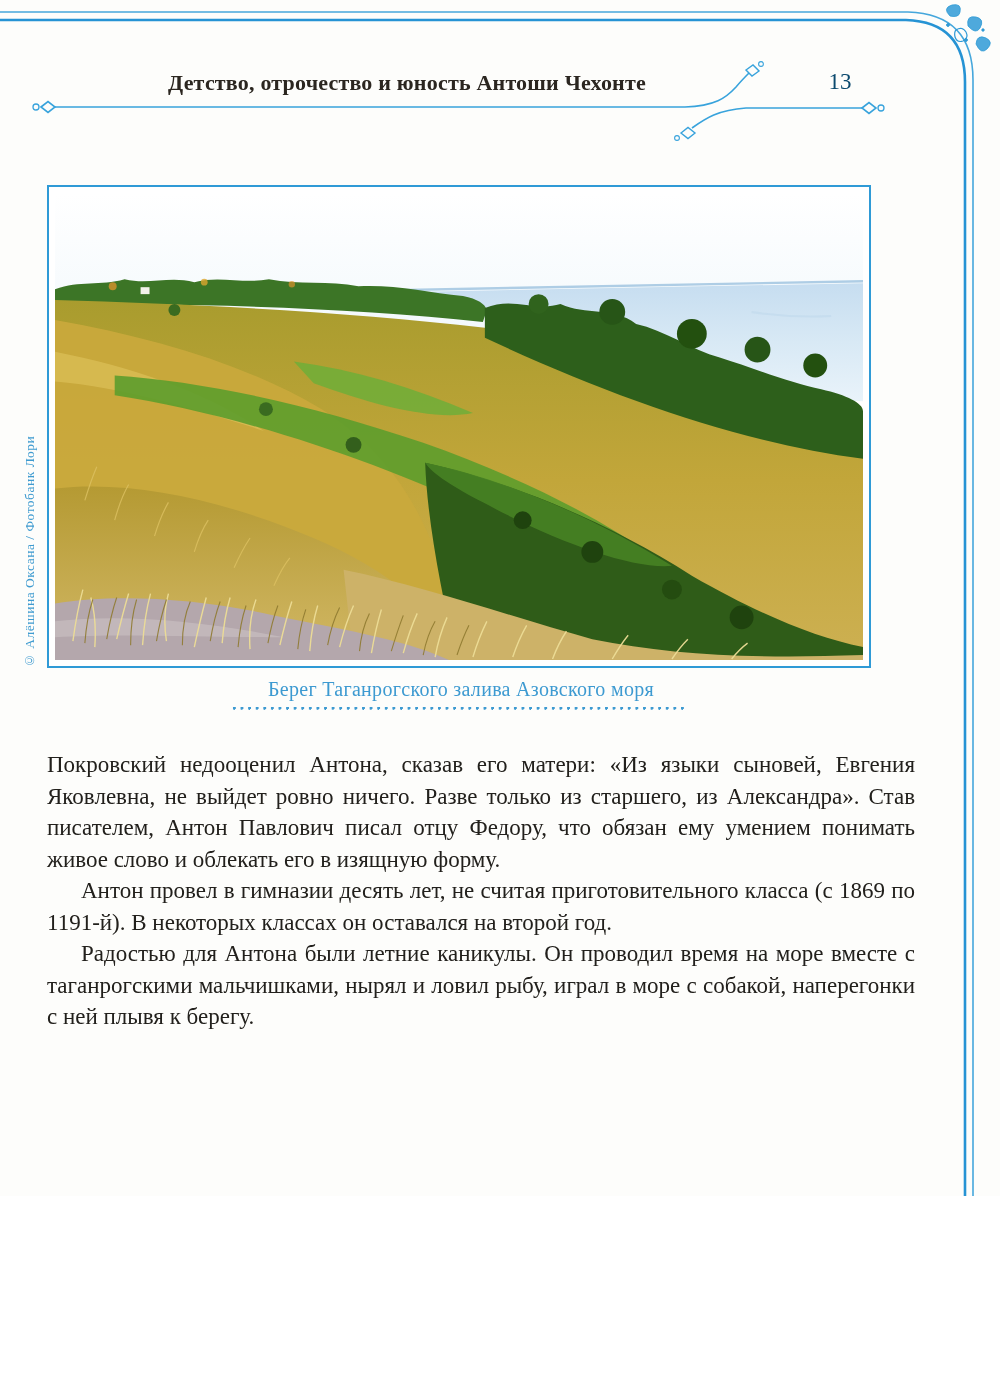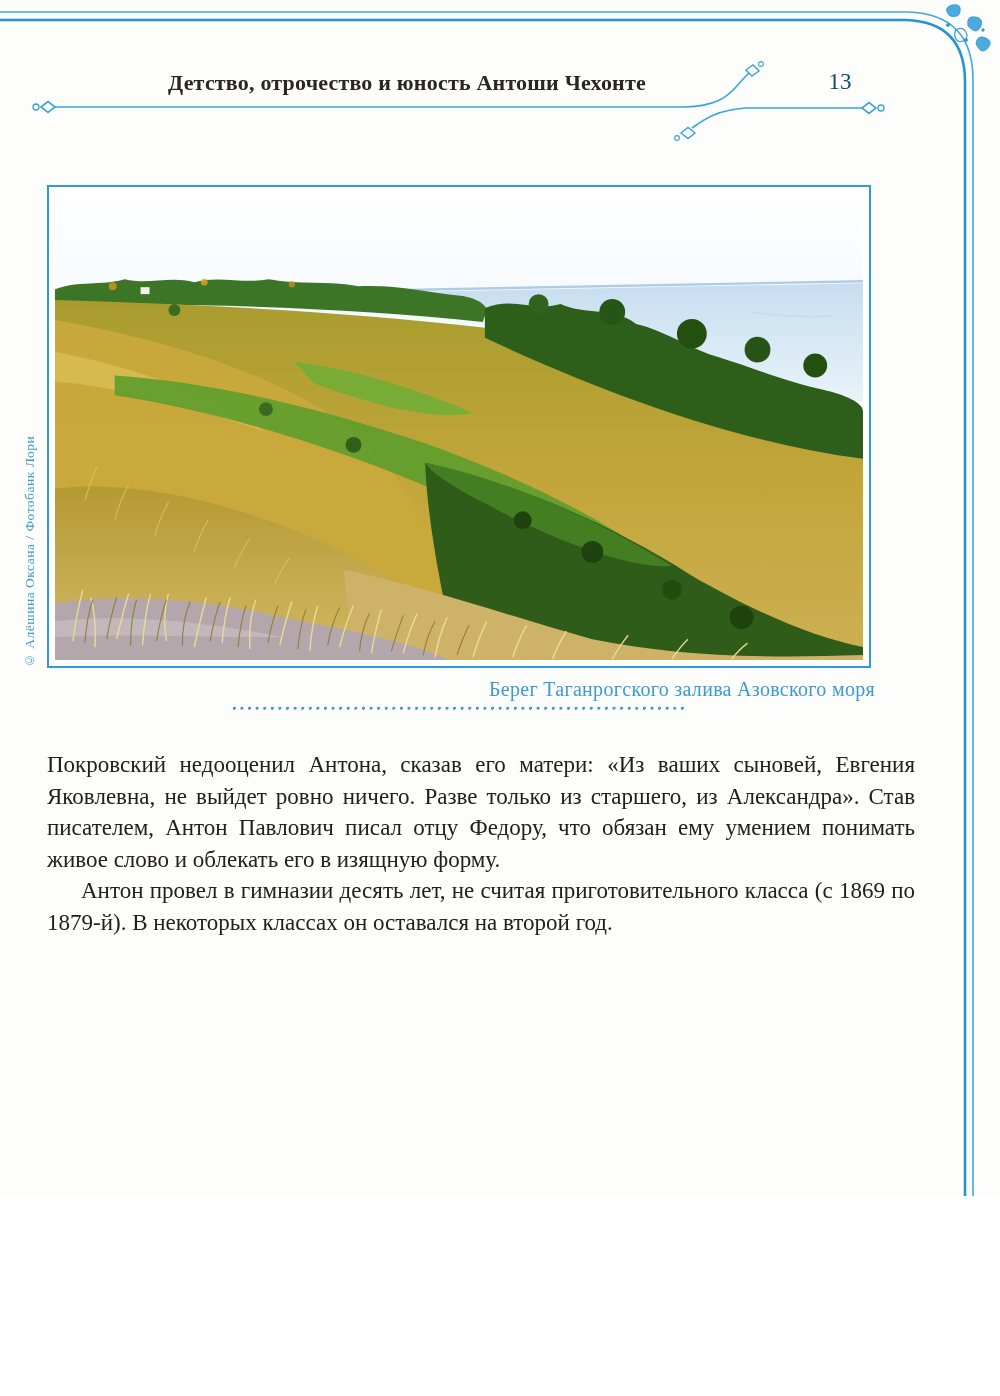--- a/index.html
+++ b/index.html
@@ -43,21 +43,21 @@
     height:282px;width:18px;
     writing-mode:vertical-rl;
     transform:rotate(180deg);
     font-size:13.5px;
     color:#3f9bd0;
     letter-spacing:.5px;
     white-space:nowrap;
   }
   .caption{
     position:absolute;left:47px;top:678px;width:828px;
-    text-align:right;
+    text-align:center;
     font-size:20px;color:#3d9ad1;
     letter-spacing:.3px;
   }
   .dotted-rule{
     position:absolute;left:232px;top:706px;
     width:456px;height:5px;
     background-image:radial-gradient(circle at 2.2px 2.2px,#3d9ad1 1.35px,rgba(0,0,0,0) 1.7px);
     background-size:7.6px 5px;
     background-repeat:repeat-x;
   }
@@ -222,17 +222,18 @@
       </svg>
     </div>
 
     <div class="photo-credit">© Алёшина Оксана / Фотобанк Лори</div>
 
     <figcaption class="caption">Берег Таганрогского залива Азовского моря</figcaption>
     <div class="dotted-rule"></div>
   </figure>
 
   <main class="body-text">
-    <p class="para">Покровский недооценил Антона, сказав его матери: «Из ваших сыновей, Евгения Яковлевна, не выйдет ровно ничего. Разве только из старшего, из Александра». Став писателем, Антон Павлович писал отцу Федору, что обязан ему умением понимать живое слово и облекать его в изящную форму.</p>
-    <p class="para indent">Антон провел в гимназии десять лет, не считая приготовительного класса (с 1869 по 1879-й). В некоторых классах он оставался на второй год.</p>
+    <p class="para">Покровский недооценил Антона, сказав его матери: «Из языки сыновей, Евгения Яковлевна, не выйдет ровно ничего. Разве только из старшего, из Александра». Став писателем, Антон Павлович писал отцу Федору, что обязан ему умением понимать живое слово и облекать его в изящную форму.</p>
+    <p class="para indent">Антон провел в гимназии десять лет, не считая приготовительного класса (с 1869 по 1191-й). В некоторых классах он оставался на второй год.</p>
+    <p class="para indent">Радостью для Антона были летние каникулы. Он проводил время на море вместе с таганрогскими мальчишками, нырял и ловил рыбу, играл в море с собакой, наперегонки с ней плывя к берегу.</p>
   </main>
 
 </div>
 
 </body></html>

